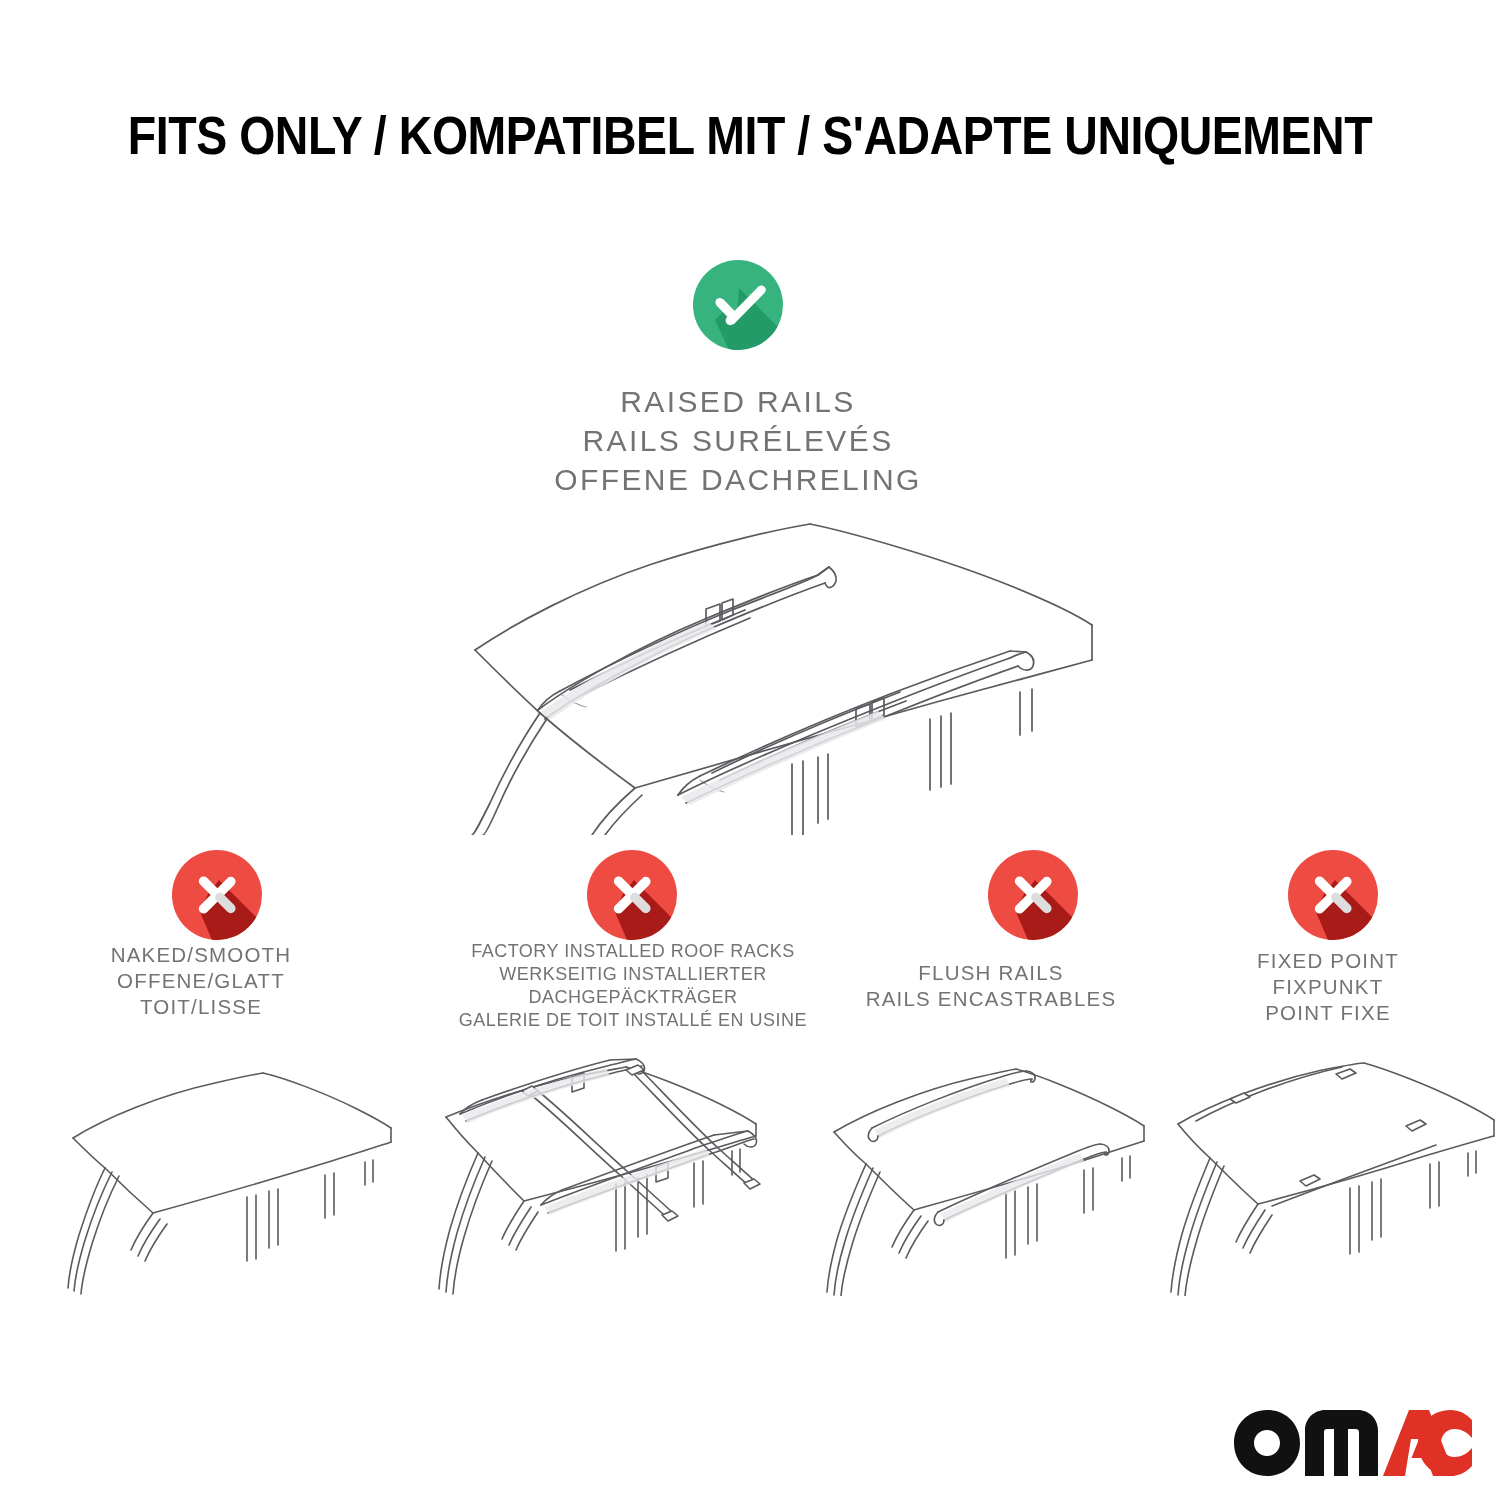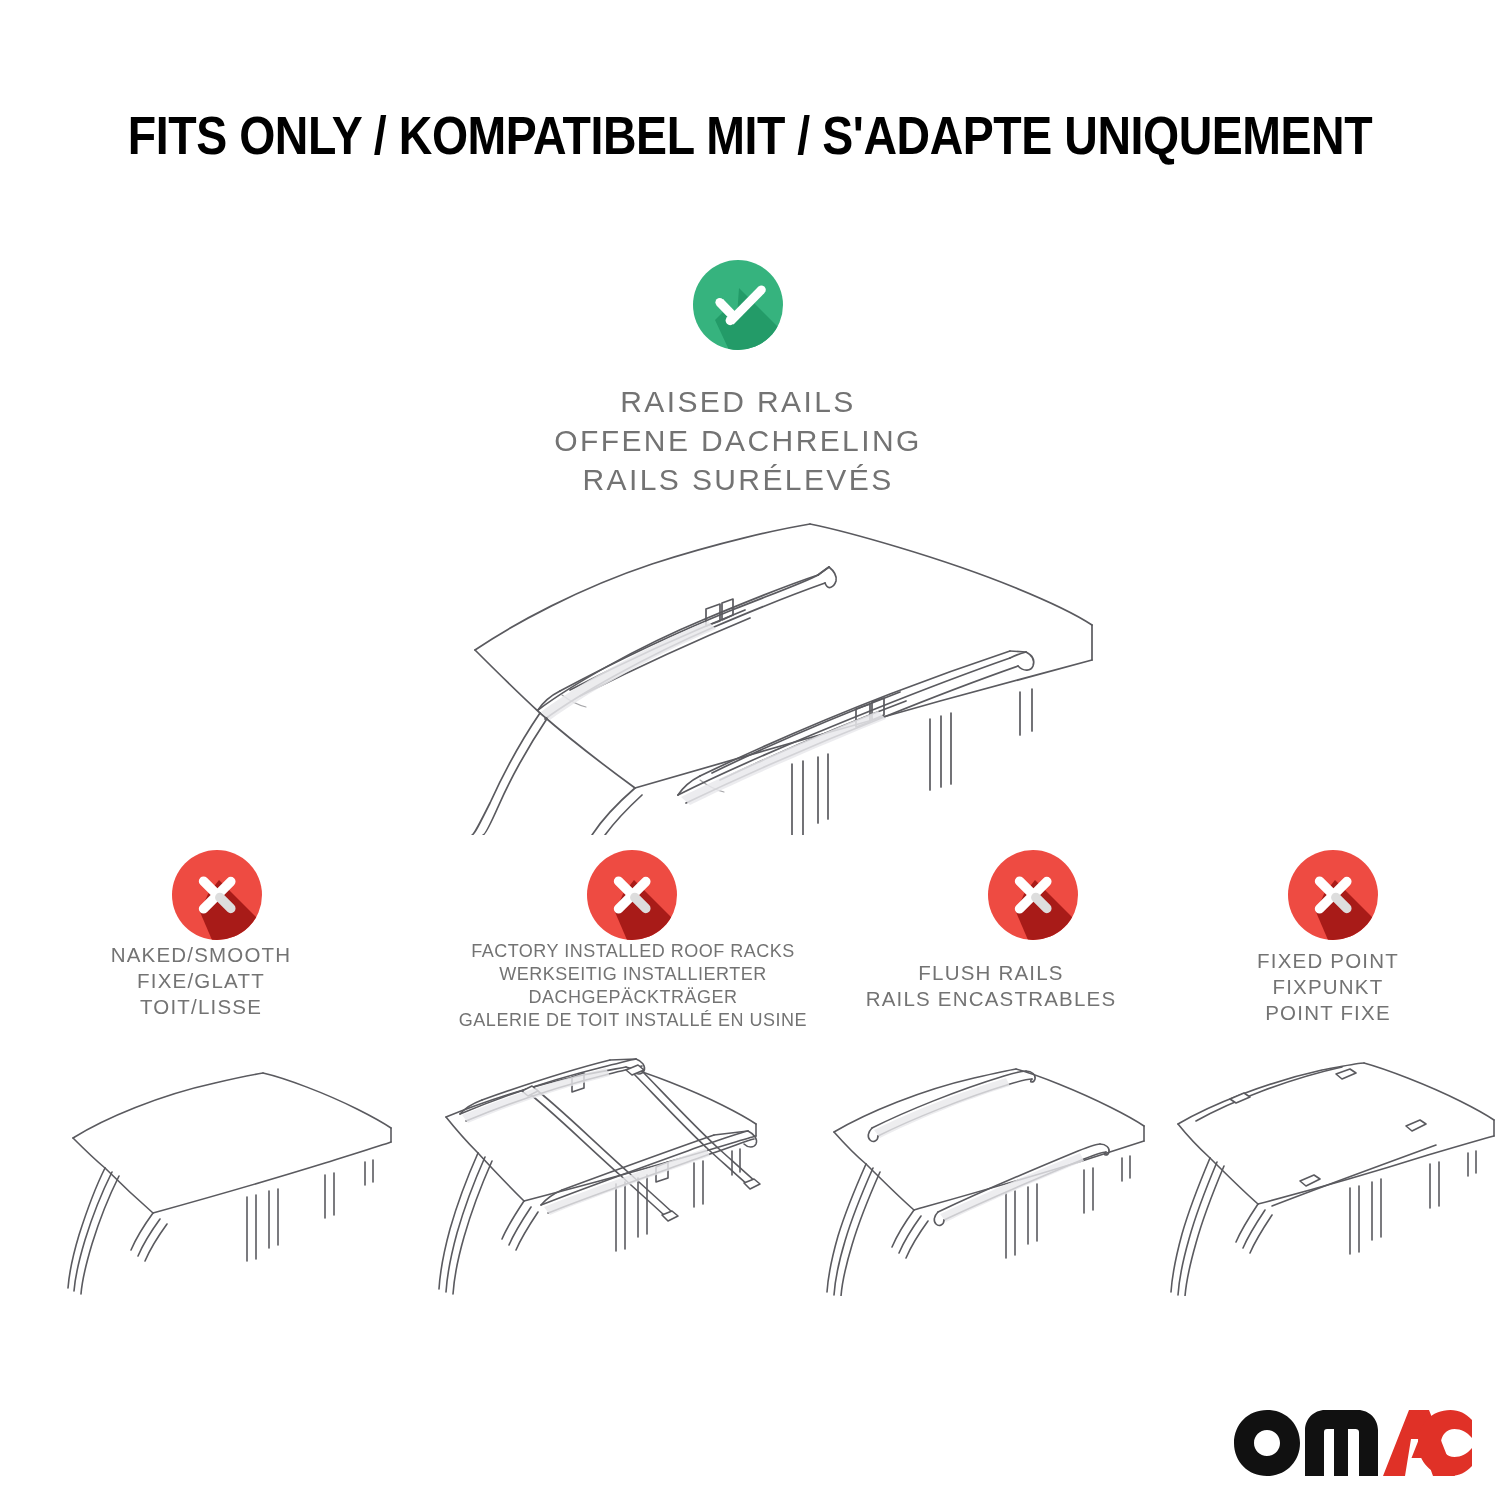--- a/index.html
+++ b/index.html
@@ -94,22 +94,22 @@
         <path d="M23.5 45.5 L30 39 L45.5 55 L39 61.5 Z" fill="#ffffff"></path>
         <circle cx="68.5" cy="29.8" r="4.3" fill="#ffffff"></circle>
         <circle cx="26.7" cy="42.3" r="4.3" fill="#ffffff"></circle>
         <circle cx="37.2" cy="60.6" r="4.6" fill="#ffffff"></circle>
       </svg>
     </div>
   </div>
 
   <div class="caption caption-main" style="left:400px;top:382px;width:676px;">
     <div>RAISED RAILS</div>
+    <div>RAILS SURÉLEVÉS</div>
     <div>OFFENE DACHRELING</div>
-    <div>RAILS SURÉLEVÉS</div>
   </div>
 
   <div class="draw" style="left:420px;top:505px;">
     <svg width="690" height="330" viewBox="0 0 690 330">
       <g fill="none" stroke="#5a5a5f" stroke-width="1.7" stroke-linejoin="round" stroke-linecap="round">
 
         <path d="M55 145 C95 118 160 83 232 59 C300 37 360 24 390 19"></path>
         <path d="M390 19 C425 26 520 52 596 83 C640 101 660 112 672 120"></path>
         <path d="M55 145 C70 160 95 185 120 208"></path>
         <path d="M120 208 C160 243 200 272 215 283"></path>
@@ -175,21 +175,21 @@
       </svg>
       <svg class="mark" viewBox="0 0 90 90">
         <rect x="40.5" y="21" width="9.5" height="48" rx="4.7" transform="rotate(45 45 45)" fill="#ffffff"></rect>
         <rect x="40.5" y="21" width="9.5" height="25" rx="4.7" transform="rotate(-45 45 45)" fill="#ffffff"></rect>
         <rect x="40.5" y="44" width="9.5" height="25" rx="4.7" transform="rotate(-45 45 45)" fill="#dddddd"></rect>
       </svg>
     </div>
   </div>
   <div class="caption caption-small" style="left:31px;top:942px;width:340px;">
     <div>NAKED/SMOOTH</div>
-    <div>FIXE/GLATT</div>
+    <div>OFFENE/GLATT</div>
     <div>TOIT/LISSE</div>
   </div>
   <div class="draw" style="left:35px;top:1060px;">
     <svg width="370" height="235" viewBox="0 0 370 235">
       <g fill="none" stroke="#5a5a5f" stroke-width="1.6" stroke-linejoin="round" stroke-linecap="round">
         <path d="M38 78 C70 58 125 35 180 23 C205 17 222 14 228 13"></path>
         <path d="M228 13 C250 18 290 33 322 49 C340 58 350 64 356 68"></path>
         <path d="M38 78 C46 86 58 98 70 108"></path>
         <path d="M70 108 C92 130 110 146 118 153"></path>
         <path d="M118 153 C165 140 235 120 290 103 C325 92 348 85 356 82"></path>

